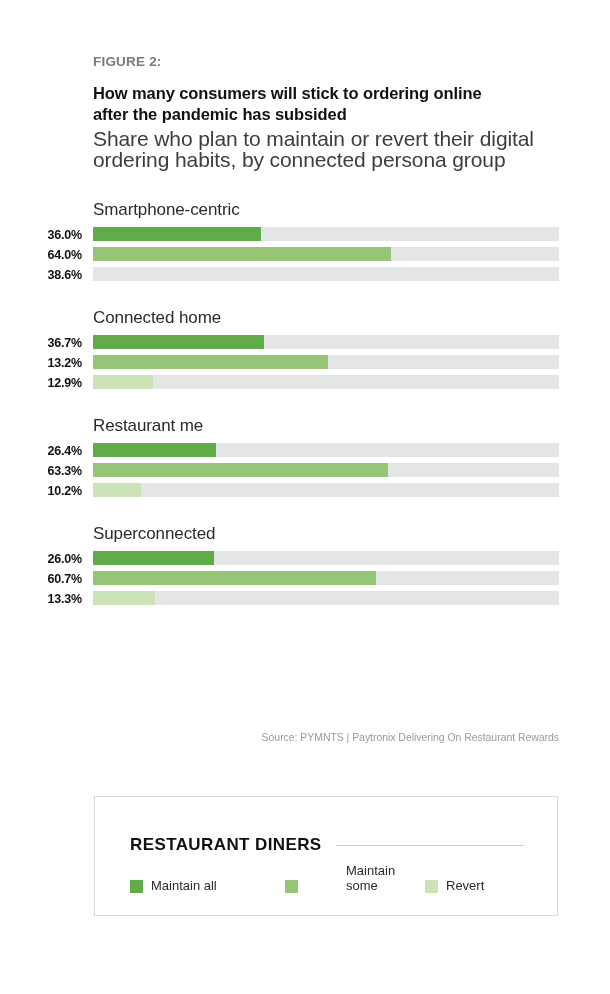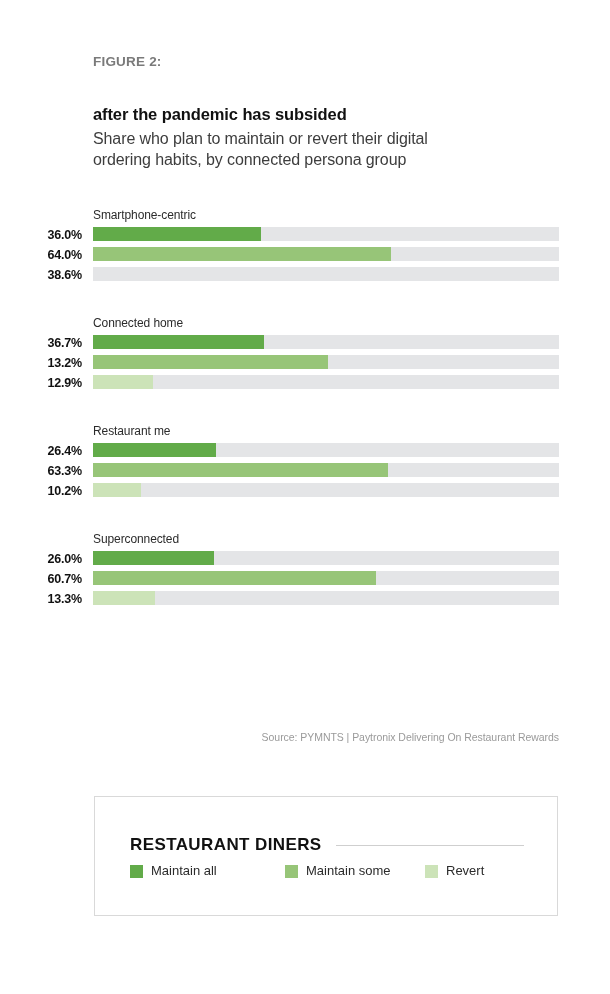--- a/index.html
+++ b/index.html
@@ -39,21 +39,21 @@
   }
   .headline {
     font-size: 16.5px;
     font-weight: bold;
     line-height: 21px;
     color: #111111;
     margin: 0 0 3px 0;
     letter-spacing: -0.1px;
   }
   .subhead {
-    font-size: 16px;
+    font-size: 21px;
     font-weight: normal;
     line-height: 21px;
     color: #3d3d3d;
     margin: 0;
     letter-spacing: -0.1px;
   }
 
   
   .chart {
     position: absolute;
@@ -62,25 +62,24 @@
     width: 610px;
   }
   .group {
     position: relative;
     margin-bottom: 22px;
   }
   .group-title {
     position: absolute;
     left: 89px;
     top: 0;
-    font-size: 12px;
+    font-size: 17px;
     color: #2b2b2b;
     letter-spacing: -0.1px;
     white-space: nowrap;
-    margin-top: 8px;
   }
   .rows {
     position: relative;
     padding-top: 26px;
   }
   .row {
     position: relative;
     height: 20px;
   }
   .row-label {
@@ -160,37 +159,37 @@
     right: 20px;
     display: flex;
   }
   .legend-item {
     display: flex;
     align-items: flex-end;
     font-size: 13px;
     color: #2b2b2b;
   }
   .legend-item.i0 { width: 155px; }
-  .legend-item.i1 { width: 140px; }
+  .legend-item.i1 { width: 140px; gap: 40px; }
   .legend-swatch {
     width: 13px;
     height: 13px;
     margin-right: 8px;
     flex: none;
   }
 </style>
 </head>
 <body>
 
 <div class="page">
 
   <div class="header">
     <div class="figure-label">FIGURE 2:</div>
     <div class="headline">
-      <br>
+      <span>How many consumers will stick to ordering online</span><br>
       <span>after the pandemic has subsided</span>
     </div>
     <div class="subhead">
       <span>Share who plan to maintain or revert their digital</span><br>
       <span>ordering habits, by connected persona group</span>
     </div>
   </div>
 
   <div class="chart" id="chart-root">
       <div class="group">

